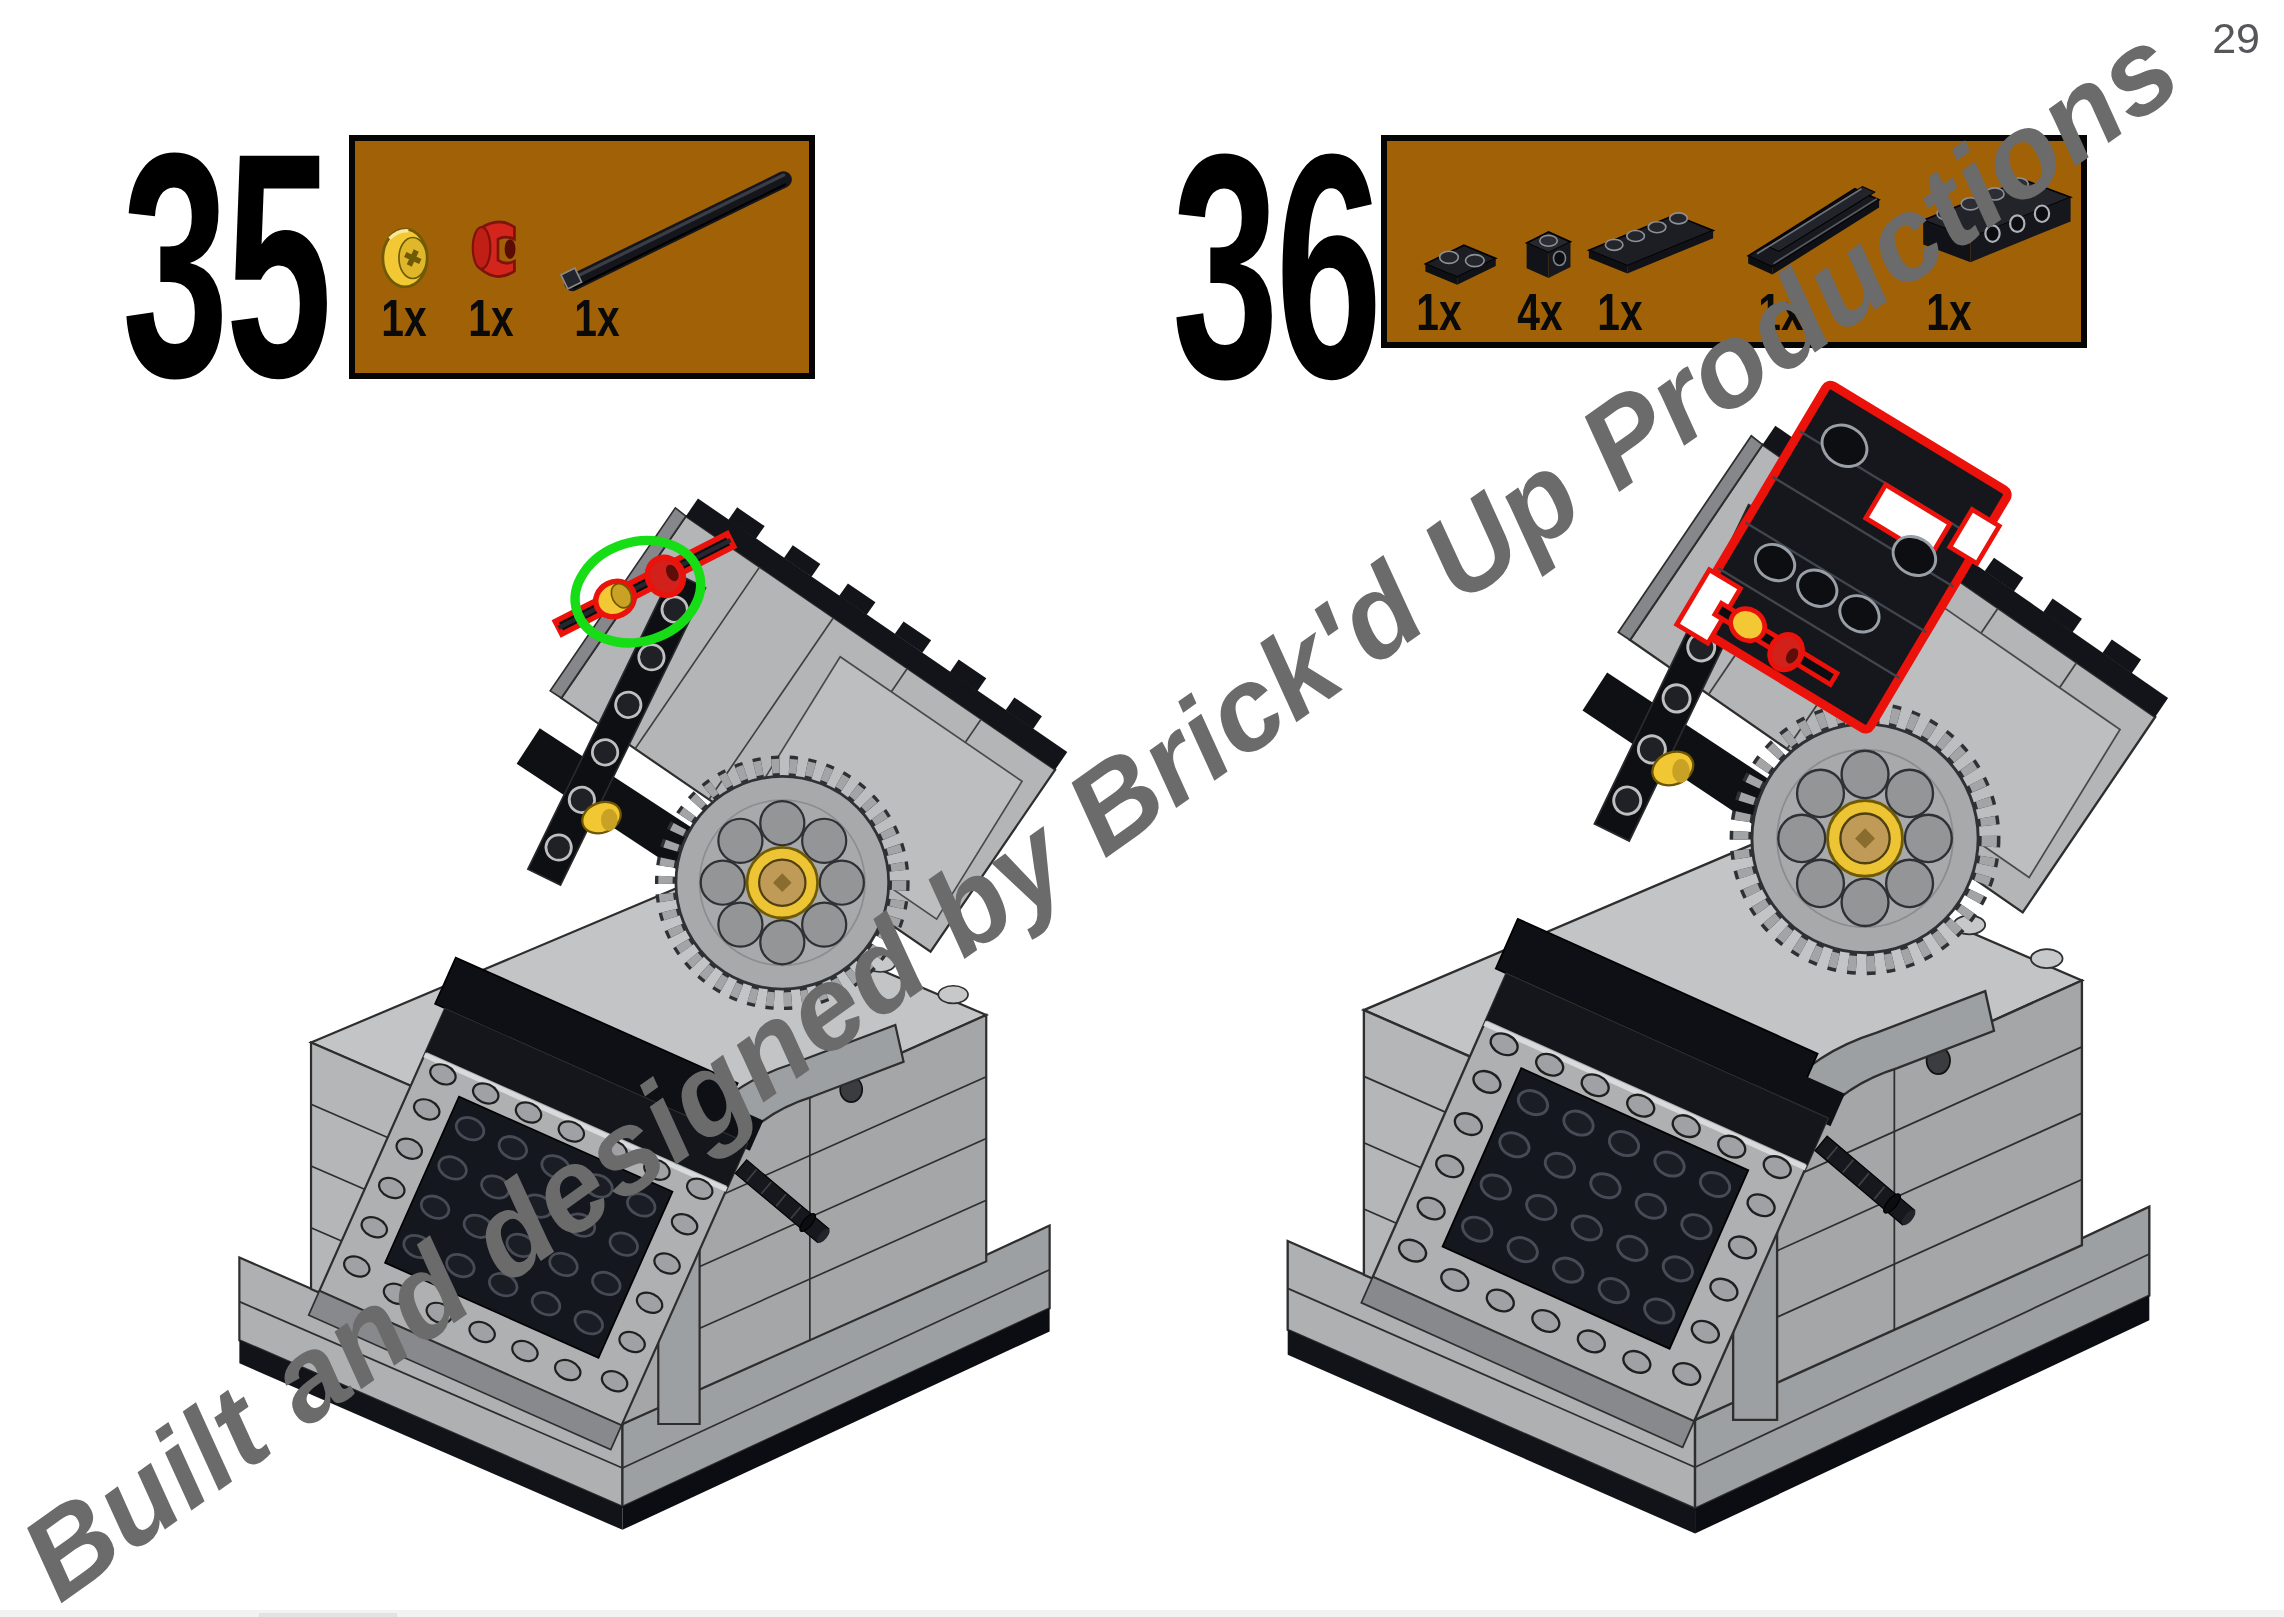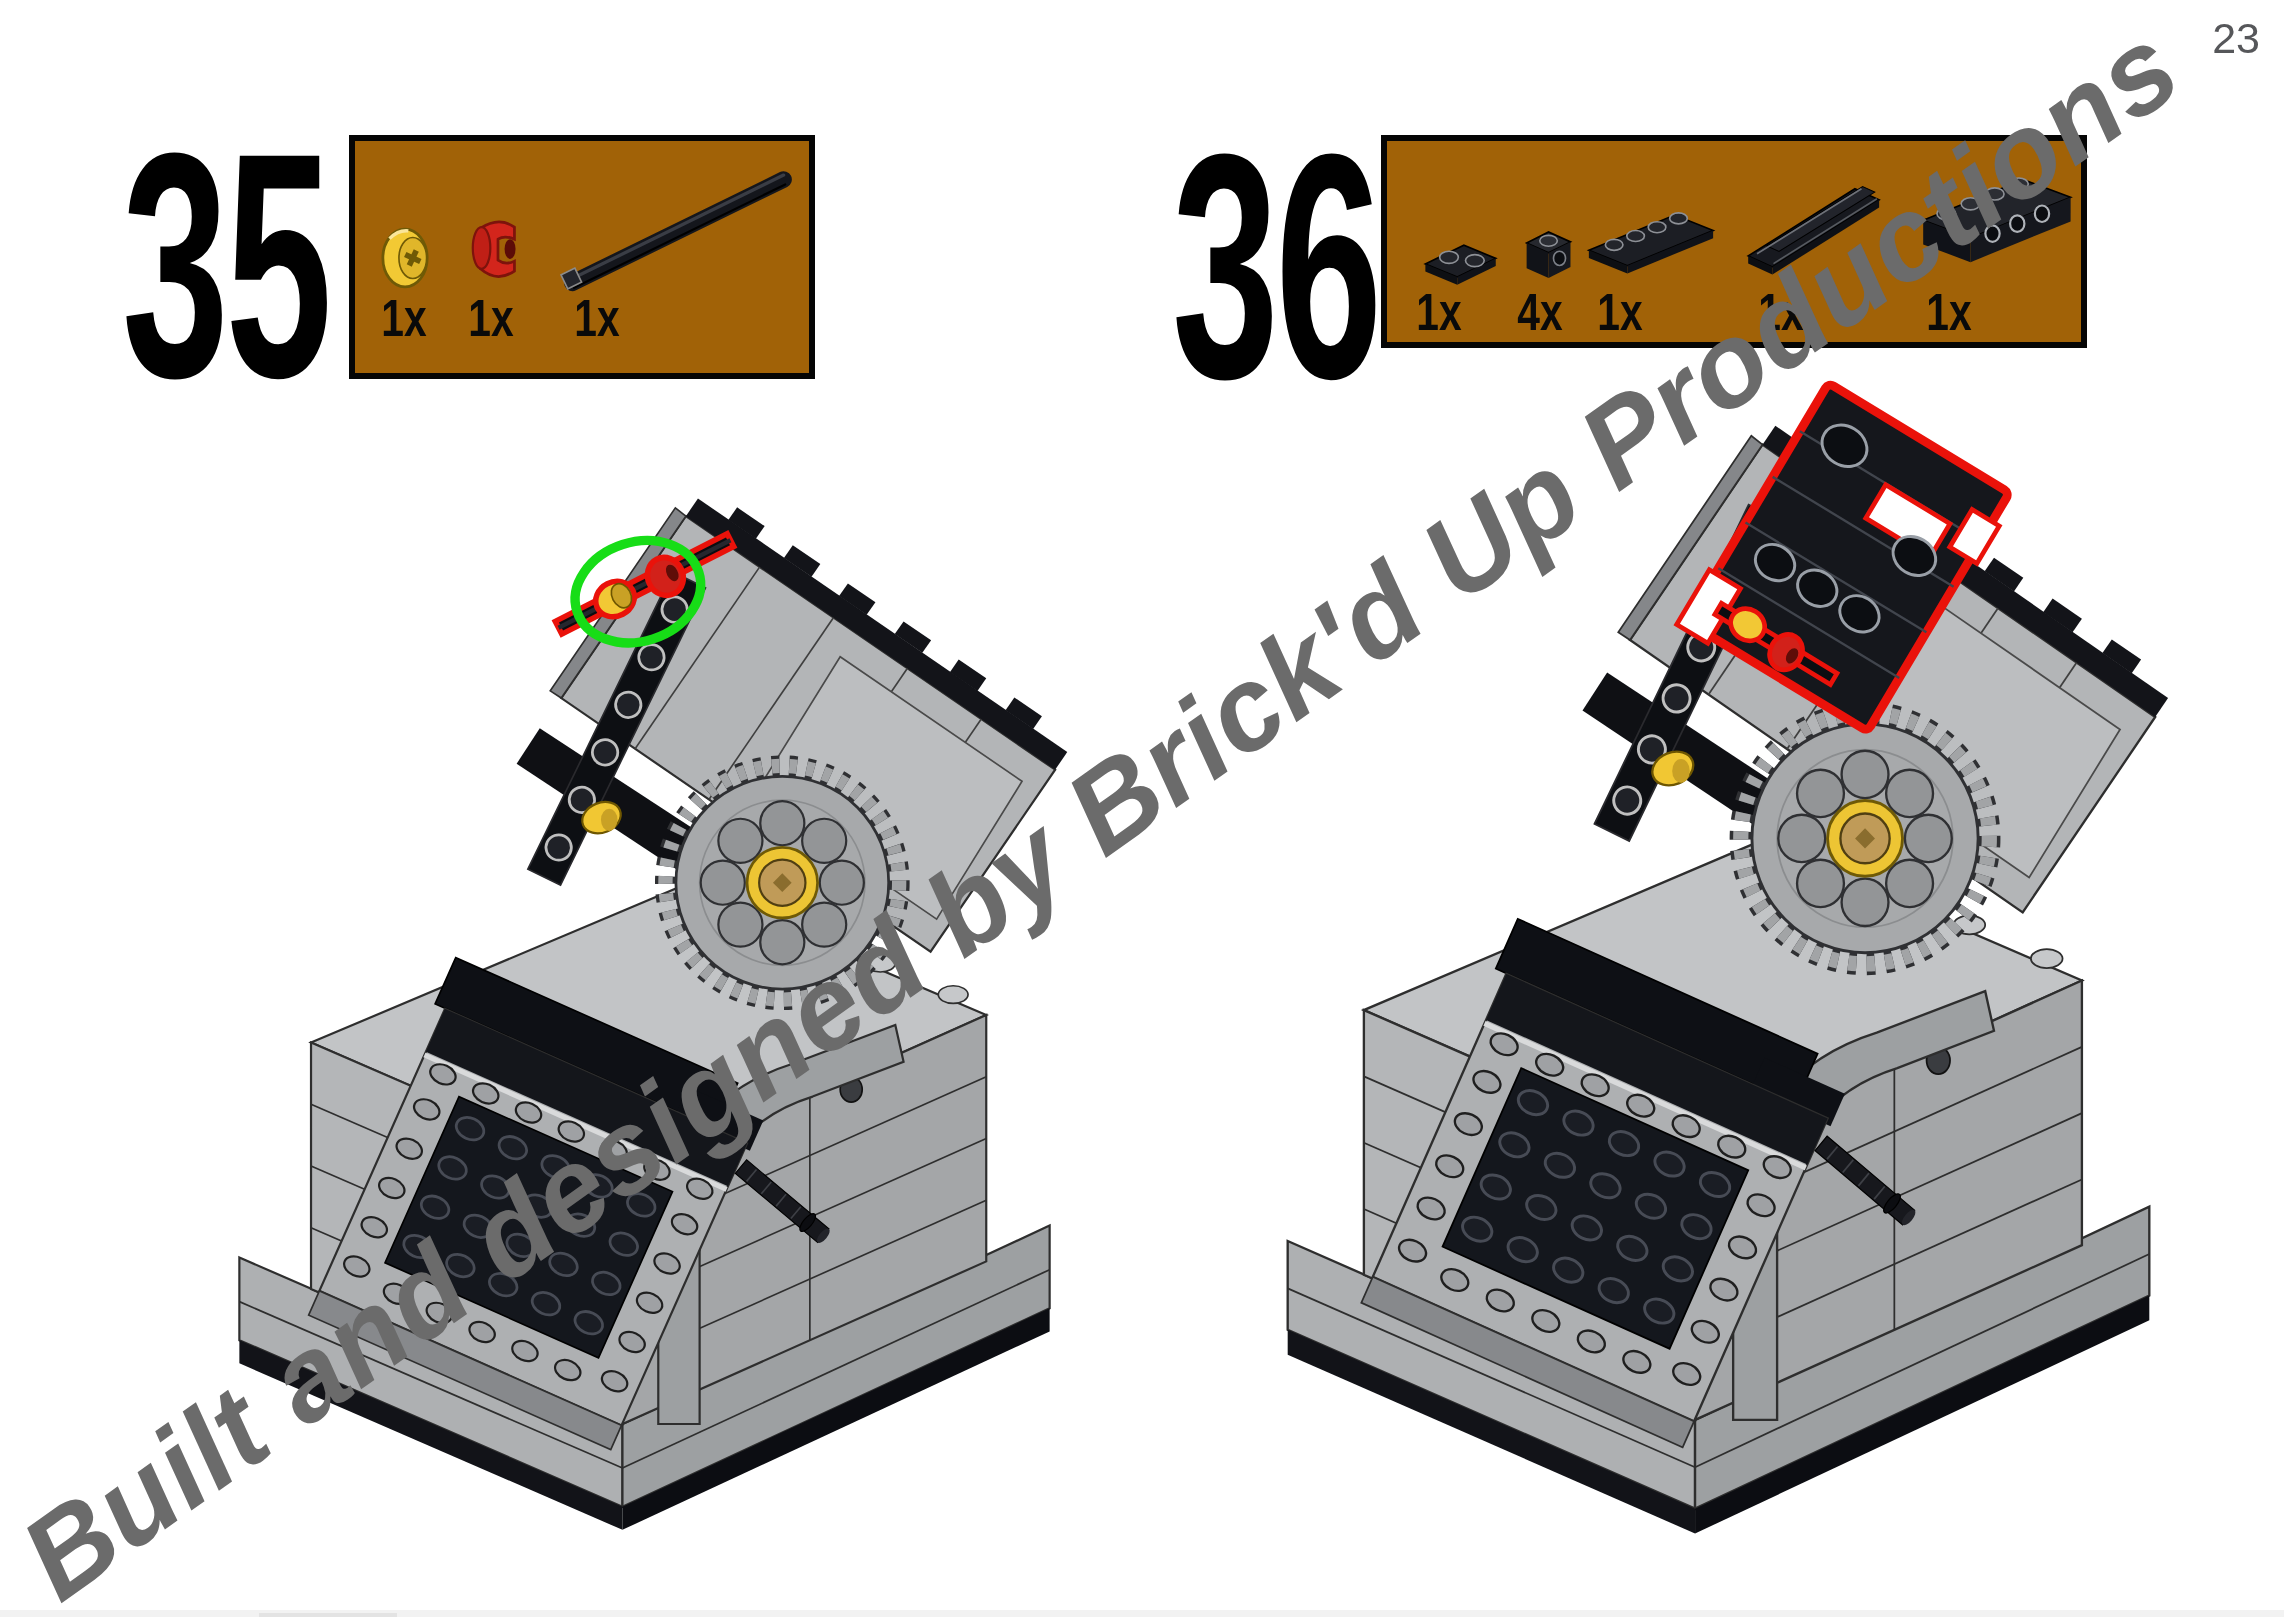--- a/index.html
+++ b/index.html
@@ -25,21 +25,21 @@
   #model35{left:187px;top:491px;width:915px;height:1048px;}
   #model36{left:1232px;top:418px;width:973px;height:1125px;}
   .bottomstrip{position:absolute;left:0;bottom:0;width:100%;height:7.7px;background:#f2f2f2;z-index:5;}
   .bottommark{position:absolute;left:259px;bottom:1.1px;width:138px;height:4.4px;background:#e3e3e3;z-index:6;}
 </style>
 </head>
 <body>
 
 <div class="page">
 
-  <div class="pagenum">23</div>
+  <div class="pagenum">29</div>
 
   <div class="stepnum" id="step35-num">35</div>
 
   <div class="partsbox" id="box35">
     <svg class="picon" style="left:55px;top:117px;" width="61" height="72" viewBox="0 0 110 130">
       <ellipse cx="46" cy="65" rx="40" ry="52" fill="#f2c934" stroke="#6f5a06" stroke-width="5"></ellipse>
       <ellipse cx="60" cy="65" rx="25" ry="37" fill="#e0b62a" stroke="#6f5a06" stroke-width="3"></ellipse>
       <rect x="55" y="50" width="10" height="30" fill="#6f5a06" transform="rotate(25 60 65)"></rect>
       <rect x="45" y="60" width="30" height="10" fill="#6f5a06" transform="rotate(25 60 65)"></rect>
       <path d="M18,30 Q34,14 52,16" stroke="#fae59a" stroke-width="6" fill="none"></path>

